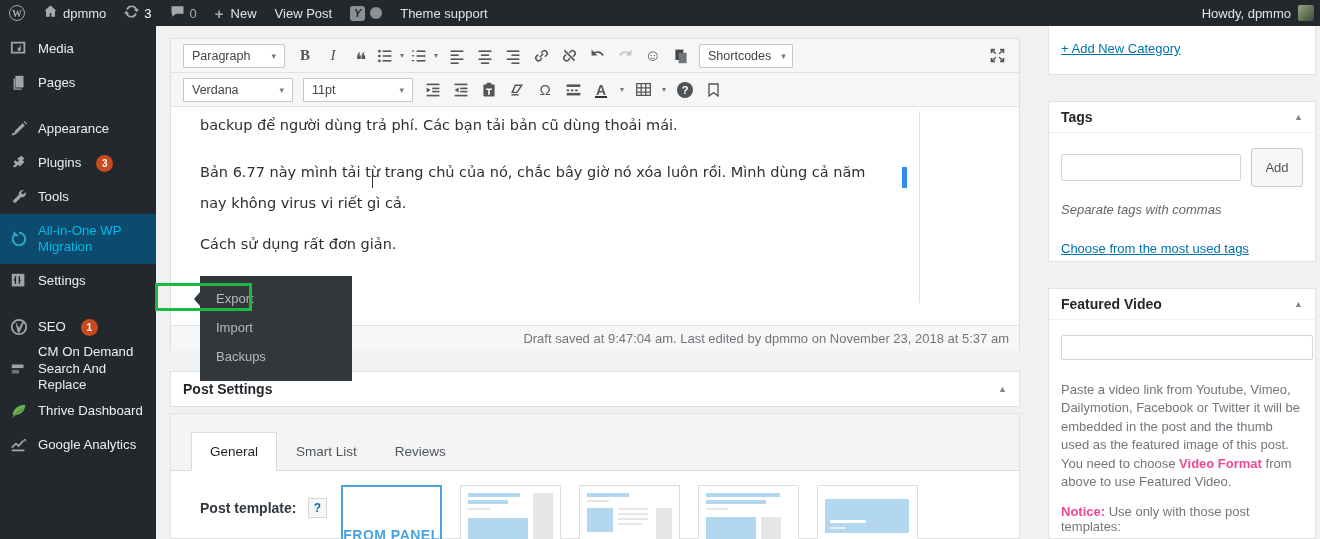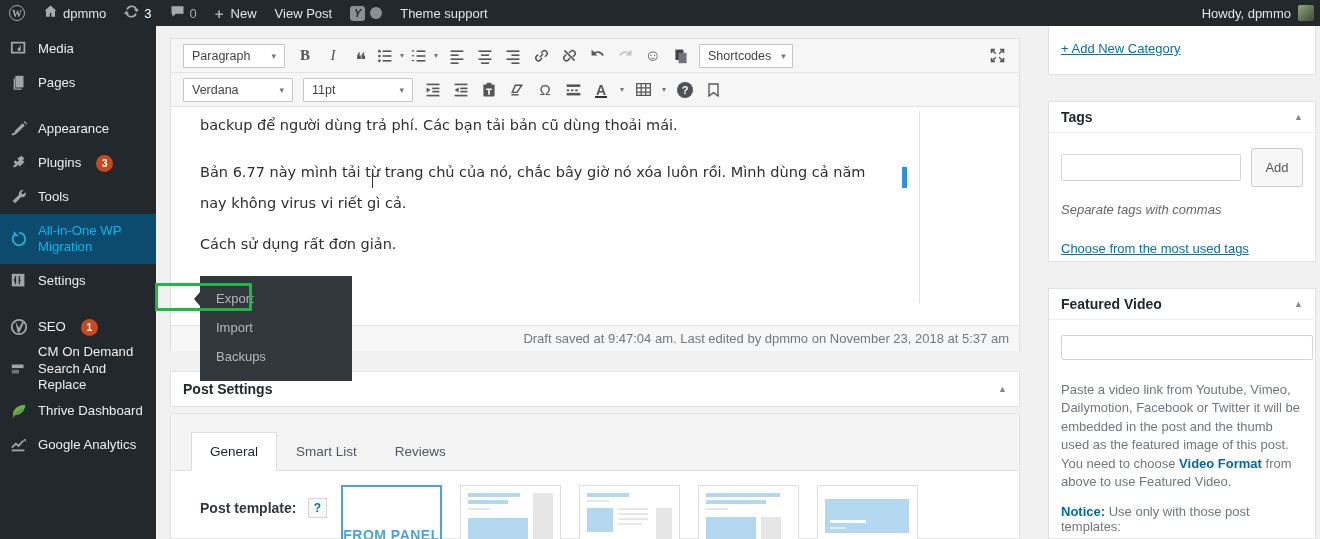--- a/index.html
+++ b/index.html
@@ -108,21 +108,21 @@
   .rp-tags { top:101px; height:161px; }
   .rp-body { padding:15px 12px 0; }
   .tag-input { width:180px; height:27px; border:1px solid #d5d5d5; border-radius:2px; background:#fff; padding:0 6px; font-size:13px; }
   .add-btn { height:39px; padding:0 13px; margin-left:6px; background:#f7f7f7; border:1px solid #cccccc; border-radius:3px;
     color:#555; font-size:13px; cursor:pointer; }
   .tag-hint { font-style:italic; color:#666; font-size:13px; margin-top:15px; }
   .most-used { margin-top:22px; }
   .rp-video { top:288px; height:251px; }
   .video-input { width:252px; height:25px; border:1px solid #d5d5d5; border-radius:2px; padding:0 6px; font-size:13px; }
   .video-desc { margin-top:21px; font-size:13px; line-height:1.42; color:#72777c; }
-  .blue-bold { color:#0369a1; font-weight:bold;margin-top:27px; }
+  .blue-bold { color:#ec4899; font-weight:bold;margin-top:27px; }
   .notice-line { margin-top:12px; font-size:13px; color:#72777c; }
 </style>
 </head>
 <body>
 
 <div class="canvas">
 
   <div class="adminbar">
     <div class="ab-left">
       <span class="ab-item">

